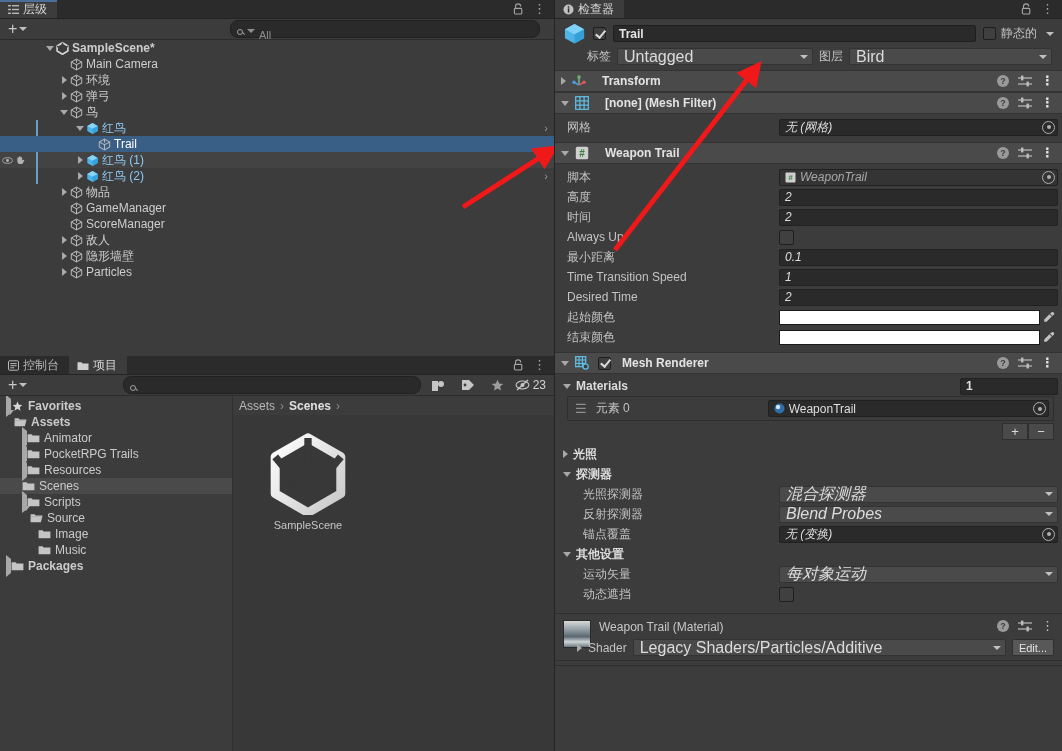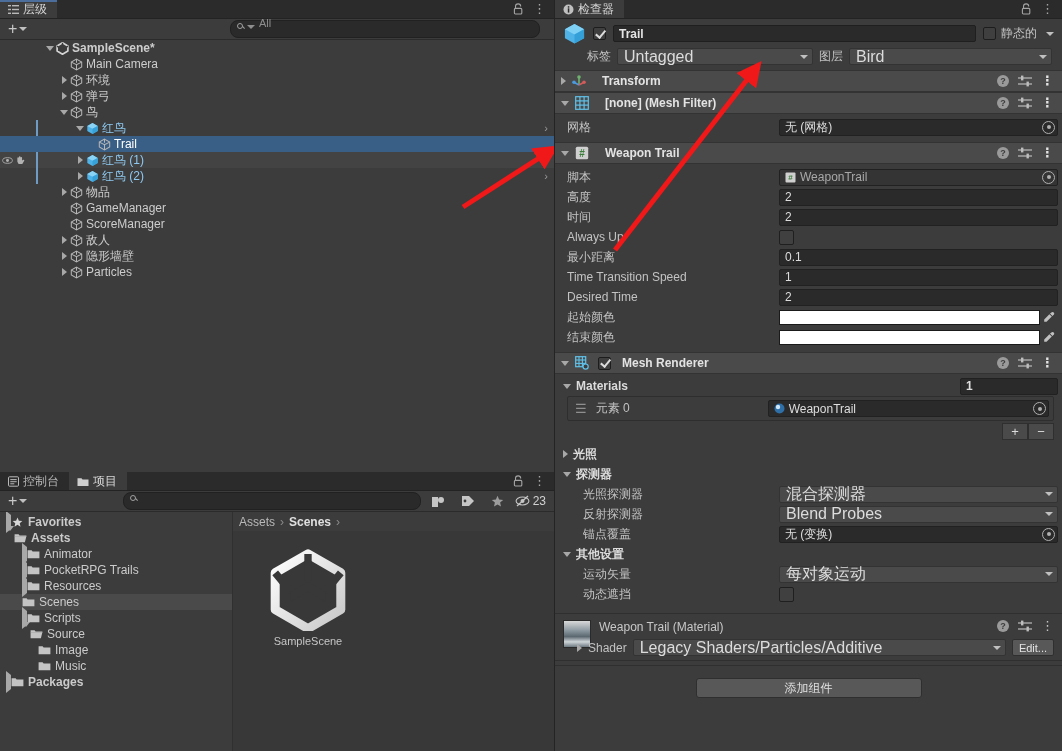--- a/index.html
+++ b/index.html
@@ -34,35 +34,35 @@
   }
   .toolbar {
     height: 21px; background: #3c3c3c; display: flex; align-items: center;
     padding: 0 4px; gap: 4px; border-bottom: 1px solid #2b2b2b;
   }
   .plusbtn { display: flex; align-items: center; gap: 2px; padding: 0 4px; color: #c8c8c8; }
   .plus-glyph { font-size: 16px; line-height: 12px; font-weight: 300; }
   .caret-dn { width:0;height:0;border-left:4px solid transparent;border-right:4px solid transparent;border-top:4px solid #c0c0c0; }
   .searchbox {
     flex: 1; height: 15px; background: #2a2a2a; border: 1px solid #212121;
-    border-radius: 8px; display: flex; align-items: flex-end; padding: 8px 6px; gap: 4px;
+    border-radius: 8px; display: flex; align-items: flex-start; padding: 8px 6px; gap: 4px;
     color: #8e8e8e; font-size: 11px;
   }
   .mag {
     width: 6px; height: 6px; border: 1.2px solid #a0a0a0; border-radius: 50%;
     position: relative; flex: none;
   }
   .mag::after {
     content:""; position:absolute; width:3px;height:1.2px;background:#a0a0a0;
     transform: rotate(45deg); right:-3px; bottom:0px;
   }
 
   
   #left { width: 555px; height: 751px; display: flex; flex-direction: column; background: #3c3c3c; }
-  #hierarchy { height: 472px; display: flex; flex-direction: column; background:#3c3c3c; border-right:1px solid #242424;}
+  #hierarchy { height: 356px; display: flex; flex-direction: column; background:#3c3c3c; border-right:1px solid #242424;}
   #h-tree { flex: 1; background: #3c3c3c; overflow: hidden; position: relative; }
   .hrow {
     height: 16px; display: flex; align-items: center; position: relative;
     font-size: 12px; color: #cdcdcd; padding-left: 0px; white-space: nowrap;
   }
   .hrow.selected { background: #3a5f86; color: #ffffff; }
   .hrow.hovered { background: #434343; }
   .hrow .gutter { width: 36px; flex: none; display:flex; align-items:center; gap:2px; padding-left:2px;}
   .hrow .twisty {
     width: 12px; flex: none; display: flex; align-items: center; justify-content: center;
@@ -127,21 +127,21 @@
     font-weight:bold; color:#e3e3e3; font-size:12px;
   }
   .comp-body { background:#3c3c3c; padding: 3px 0 5px 0;}
   .hdr-icons { margin-left:auto; display:flex; align-items:center; gap:9px; padding-right:8px; }
   .help-ico {
     width:12px;height:12px;border-radius:50%;background:#9a9a9a;color:#3c3c3c;
     font-size:9px; font-weight:bold; display:flex;align-items:center;justify-content:center;
   }
   .prop-row { height: 20px; display:flex; align-items:center; padding-left:12px; gap:12px; }
   .prop-label { width: 200px; color:#c3c3c3; font-size:12px; flex:none; }
-  .prop-field { flex:1; margin-right: 4px; }
+  .prop-field { flex:1; margin-right: 4px; font-style: italic; }
   .numfield {
     height:17px; background:#2a2a2a; border:1px solid #212121; border-radius:2px;
     display:flex;align-items:center;padding:0 5px; color:#dedede; font-size:12px;
   }
   .objfield {
     height:17px; background:#2a2a2a; border:1px solid #212121; border-radius:2px;
     display:flex;align-items:center;padding:0 2px 0 5px; color:#dedede; font-size:12px; gap:4px;
   }
   .objfield .picker {
     margin-left:auto; width:13px;height:13px;border-radius:50%;
@@ -983,21 +983,20 @@
                 <span class="caret-dn caret"></span>
               </div>
               <div class="editbtn">Edit...</div>
             </div>
           </div>
         </div>
       </div>
 
       <div style="border-top:1px solid #2f2f2f;border-bottom:1px solid #2f2f2f;height:6px;background:#3c3c3c"></div>
 
-      <div class="addcomp">添加组件</div>
 
       <svg class="arrow-red" style="left:605px; top:60px; position:absolute;" width="180" height="200" viewBox="0 0 180 200">
         <defs>
             <marker id="ah2" markerWidth="5" markerHeight="5" refX="2.2" refY="2.5" orient="auto">
           <path d="M0,0 L5,2.5 L0,5 z" fill="#f01818"></path>
             </marker>
           </defs>
         <line x1="10" y1="190" x2="148" y2="12" stroke="#f01818" stroke-width="5" marker-end="url(#ah2)"></line>
       </svg>
     </div>

